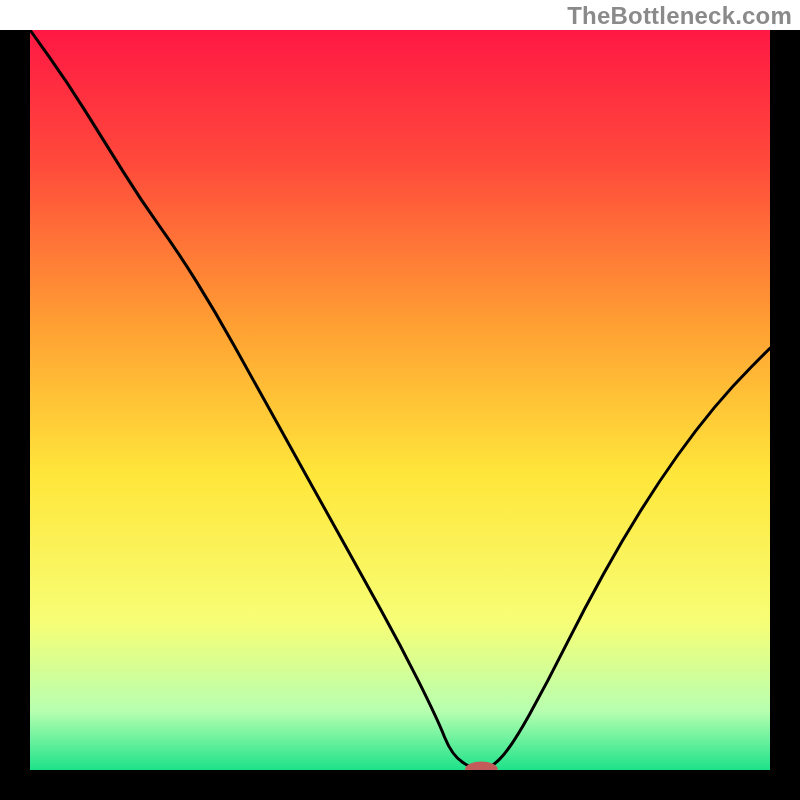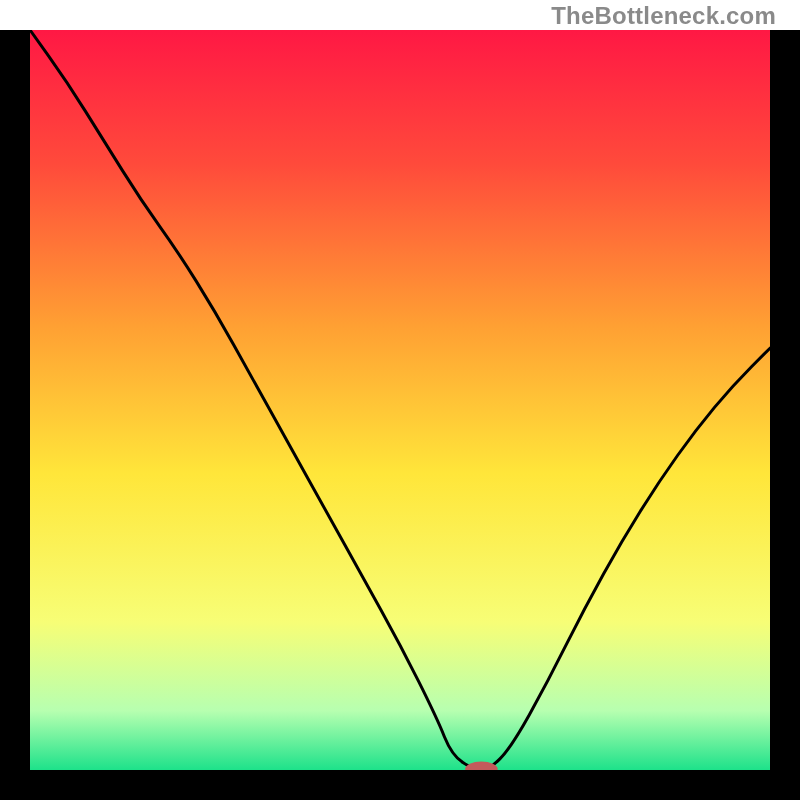--- a/index.html
+++ b/index.html
@@ -11,21 +11,21 @@
     overflow: hidden;
   }
   .wrap {
     position: relative;
     width: 800px;
     height: 800px;
   }
   .watermark {
     position: absolute;
     top: 2px;
-    right: 24px;
+    right: 8px;
     font-family: Arial, sans-serif;
     font-size: 24px;
     font-weight: 600;
     color: #8a8a8a;
     letter-spacing: 0.2px;
   }
   .plot {
     position: absolute;
     top: 30px;
     left: 0;

